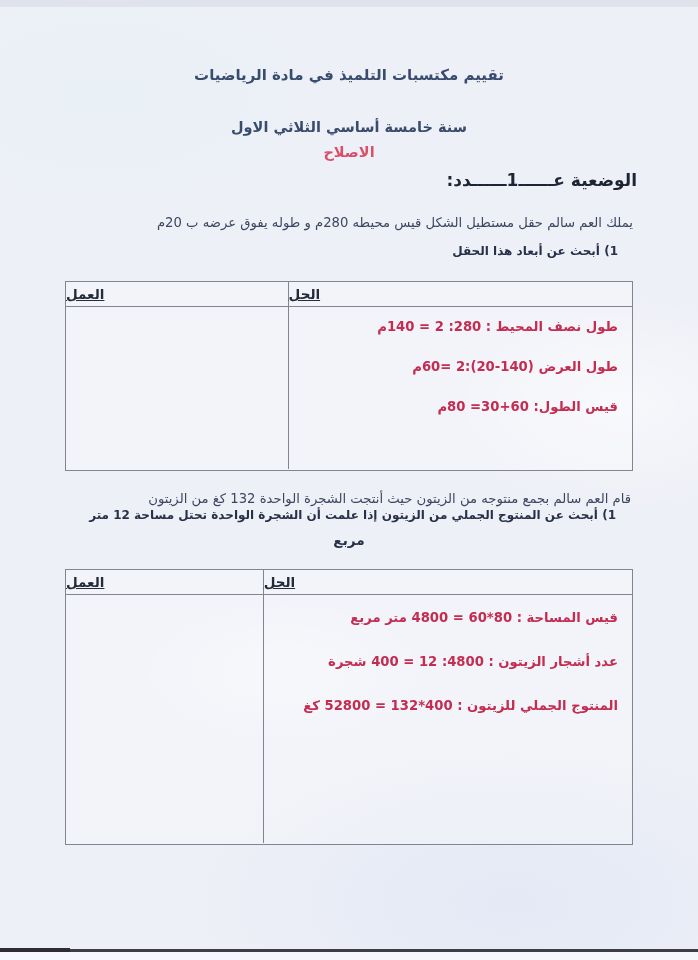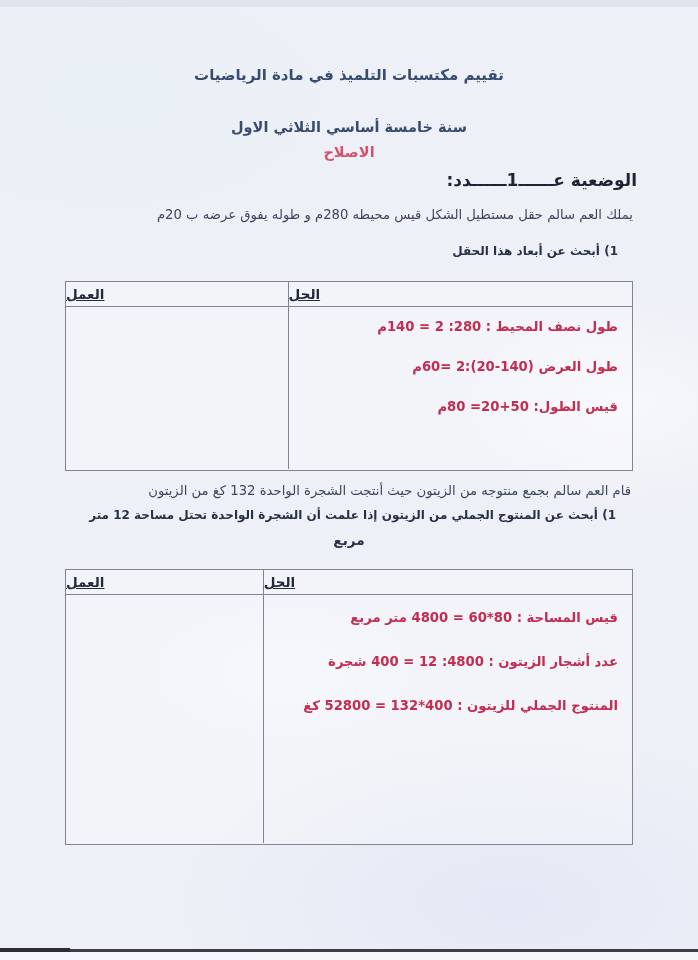--- a/index.html
+++ b/index.html
@@ -24,21 +24,21 @@
 
   .center-line{position:absolute;left:0;width:698px;text-align:center;}
   .t1{top:66px;font-size:15px;font-weight:bold;color:#3a4c6e;}
   .t2{top:107px;font-size:14.5px;font-weight:bold;color:#3a4c6e;margin-top:12px;}
   .islah{top:144px;font-size:14.5px;font-weight:bold;color:#d8506a;}
 
   .situation{
     position:absolute;top:170px;right:72px;
     font-size:17px;font-weight:bold;color:#1d2535;letter-spacing:.2px;
   }
-  .para{position:absolute;color:#3d4660;font-size:13.2px;}
+  .para{position:absolute;color:#3d4660;font-size:13.2px;margin-top:8px;}
   .p1{top:207px;right:76px;}
   .question{position:absolute;font-weight:bold;color:#273148;font-size:12px;}
   .q1{top:244px;right:91px;}
 
   .p2{top:483px;right:78px;}
   .q2{top:508px;right:93px;}
   .q2c{top:532px;font-weight:bold;color:#273148;font-size:13.6px;}
 
   .table{
     position:absolute;left:65px;width:566px;
@@ -89,21 +89,21 @@
 
   <div class="table table1">
     <div class="thead">
       <div class="hcell sol-col">الحل</div>
       <div class="hcell work-col">العمل</div>
     </div>
     <div class="tbody">
       <div class="sol-col cellbox">
         <div class="red-line">طول نصف المحيط : 280: 2 = 140م</div>
         <div class="red-line">طول العرض (140‏-‏20):2 =60م</div>
-        <div class="red-line">قيس الطول: 50‏+‏20= 80م</div>
+        <div class="red-line">قيس الطول: 60‏+‏30= 80م</div>
       </div>
       <div class="work-col cellbox"></div>
     </div>
   </div>
 
   <div class="para p2">قام العم سالم بجمع منتوجه من الزيتون حيث أنتجت الشجرة الواحدة 132 كغ من الزيتون</div>
   <div class="question q2">1) أبحث عن المنتوج الجملي من الزيتون إذا علمت أن الشجرة الواحدة تحتل مساحة 12 متر</div>
   <div class="center-line q2c">مربع</div>
 
   <div class="table table2">

